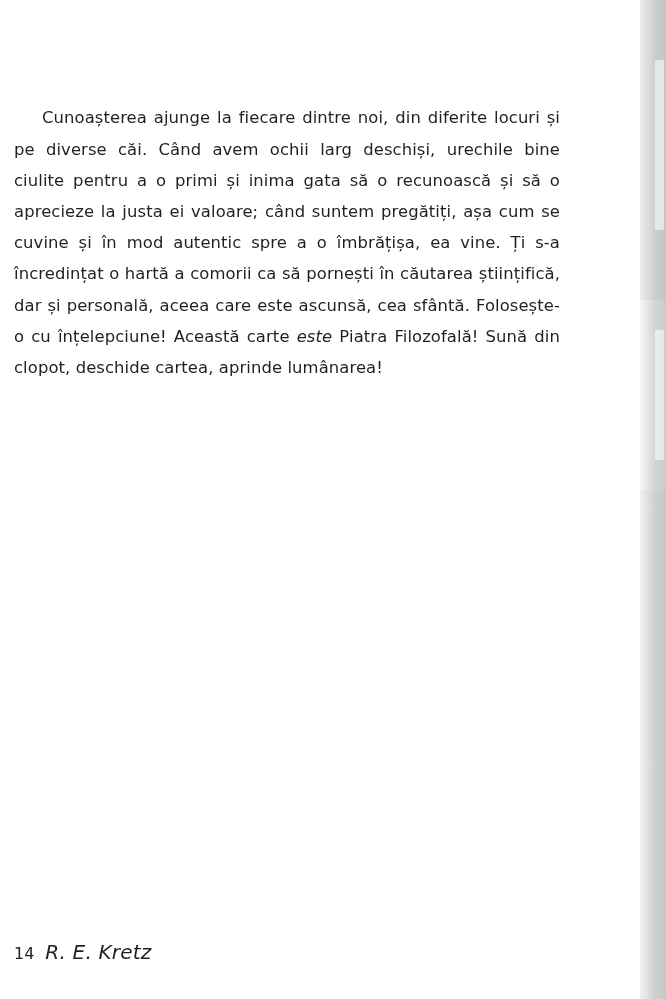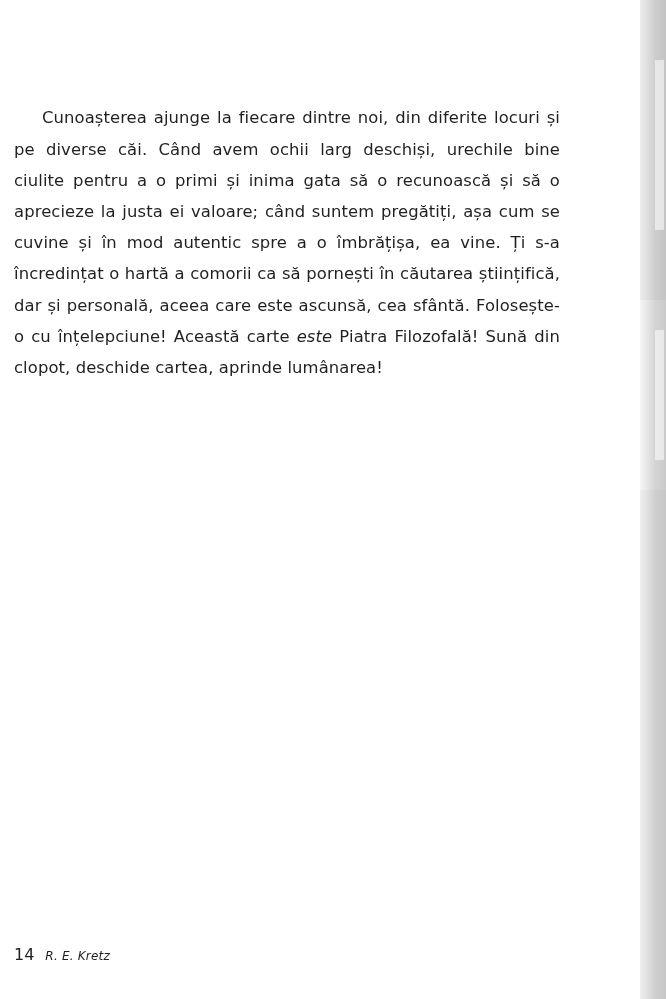--- a/index.html
+++ b/index.html
@@ -76,21 +76,21 @@
     display: flex;
     align-items: baseline;
     gap: 11px;
   }
   .folio {
     font-size: 16px;
     font-weight: normal;
     color: #231f20;
   }
   .running-head {
-    font-size: 12px;
+    font-size: 20px;
     font-style: italic;
     color: #231f20;
     letter-spacing: 0.2px;
   }
 </style>
 </head>
 <body>
 
 <div class="page">
 

